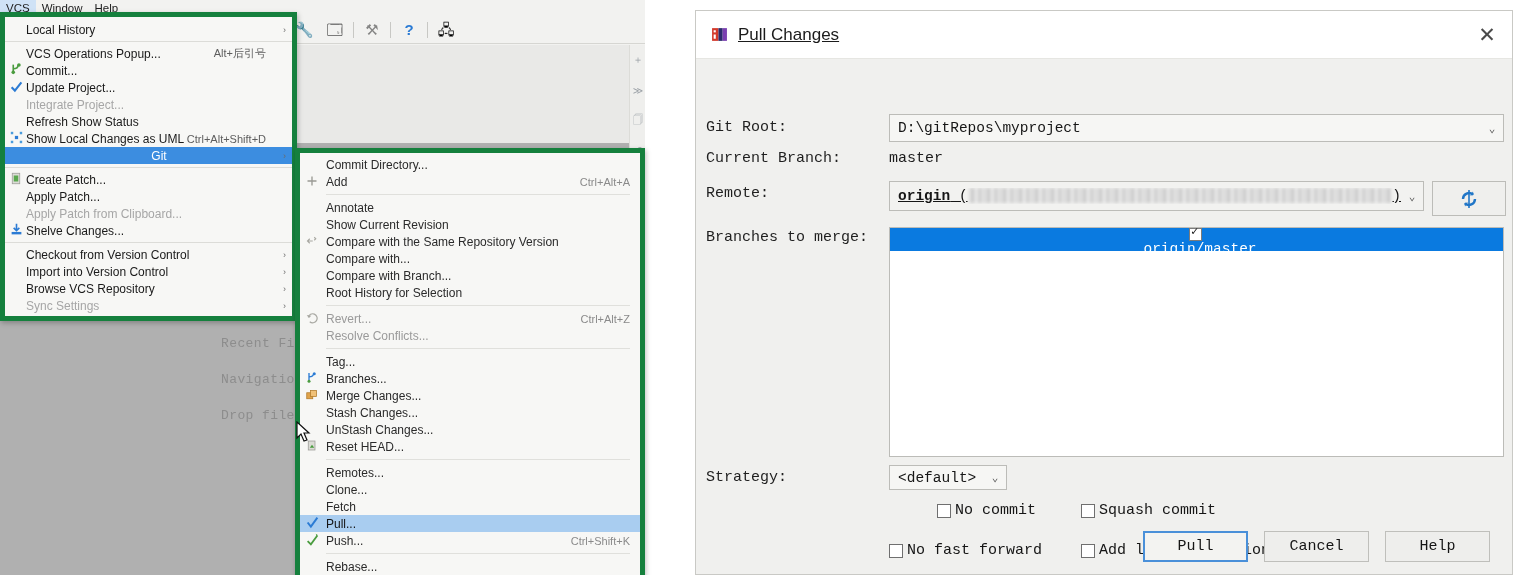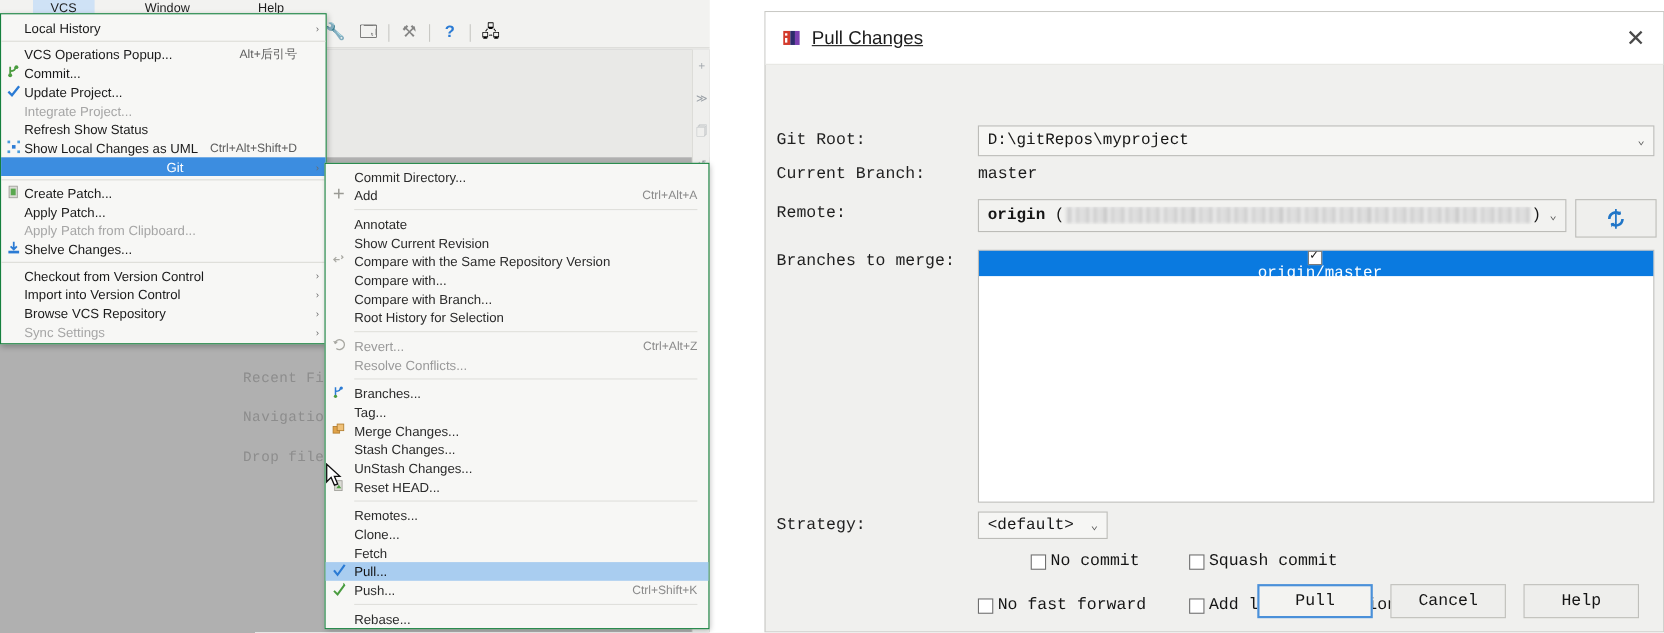--- a/index.html
+++ b/index.html
@@ -15,38 +15,38 @@
   .ide-bg { position: absolute; left: 0; top: 0; width: 645px; height: 575px; background: #f2f2f0; }
   .ide-canvas { position: absolute; left: 0; top: 45px; width: 645px; height: 530px; background: #b0b0b0; }
   .ide-canvas-top { position:absolute; left:0; top:45px; width:645px; height:98px; background:#e9e9e7; }
   .ide-toolbar { position: absolute; left: 290px; top: 16px; width: 355px; height: 28px;
      background: #f2f2f0; border-bottom: 1px solid #d6d6d2; display: flex; align-items: center; gap: 0px; }
   .tb-ico { width: 30px; height: 26px; display: flex; align-items: center; justify-content: center;
      font-size: 15px; line-height: 1; }
   .tb-sep { width: 1px; height: 16px; background: #c8c8c4; margin: 0 3px; }
   .menubar { position: absolute; left: 0; top: 0; width: 645px; height: 16px; background: #f2f2f0;
      display: flex; align-items: center; font-size: 11.5px; color: #1c1c1c; }
-  .menubar .mi { padding: 0 16px; height: 16px; line-height: 16px; margin-left: 30px; }
+  .menubar .mi { padding: 0 6px; height: 16px; line-height: 16px; }
   .menubar .mi.sel { background: #cfe2f6; }
 
   .ghost { position: absolute; color: #8d8d8d; font-family: "Liberation Mono", monospace;
      font-size: 13px; letter-spacing: .4px; white-space: nowrap; }
   .gh1 { left: 221px; top: 336px; }
   .gh2 { left: 221px; top: 372px; }
   .gh3 { left: 221px; top: 408px; }
 
   .right-strip { position: absolute; left: 629px; top: 45px; width: 16px; height: 530px;
      background: #efefed; border-left: 1px solid #dcdcd8; }
   .strip-ico { width: 16px; height: 30px; display:flex; align-items:center; justify-content:center;
      font-size: 10px; color: #9aa0a6; }
   .caret-bg { position:absolute; left: 629px; top: 425px; width: 3px; height: 16px; background:#111; }
 
   
   .menu {
-    position: absolute; background: #f7f7f5; border: 1px solid #15803d;
+    position: absolute; background: #f7f7f5; border: 5px solid #15803d;
     box-shadow: 1px 2px 5px rgba(0,0,0,.25); font-size: 12px; color: #1a1a1a;
   }
   .vcs-menu { left: 0px; top: 12px; width: 297px; padding: 4px 0 2px 0; }
   .mrow { position: relative; height: 17px; display: flex; align-items: center; white-space: nowrap; }
   .mrow .ic { position: absolute; left: 3px; width: 16px; text-align: center; font-size: 11px; line-height: 1; }
   .mrow .lbl { margin-left: 21px; font-size: 12px; }
   .mrow .sc { position: absolute; right: 26px; font-size: 11px; color: #5d5d5d; }
   .mrow .arr { position: absolute; right: 6px; font-size: 9px; color: #6a6a6a; }
   .mrow.disabled .lbl { color: #a6a6a6; }
   .mrow.hl { background: #3c8de0; justify-content: center; }
@@ -281,30 +281,30 @@
             <path d="M1 4l3 4 3-3z" fill="#a8a8a2"></path>
           </svg></span>
         <span class="lbl">Revert...</span>
         <span class="sc">Ctrl+Alt+Z</span>
       </div>
       <div class="grow dim">
         <span class="lbl">Resolve Conflicts...</span>
       </div>
       <div class="gsep"></div>
       <div class="grow">
+        <span class="lbl">Tag...</span>
+      </div>
+      <div class="grow">
         <span class="ic"><svg width="12" height="13" viewBox="0 0 16 16">
             <path d="M4 2v10" stroke="#2b7bd4" stroke-width="1.8" fill="none"></path>
             <path d="M4 7c4 0 6-1 6-4" stroke="#2b7bd4" stroke-width="1.8" fill="none"></path>
             <circle cx="4" cy="13" r="2" fill="#4a9c3f"></circle>
             <circle cx="11" cy="3" r="2" fill="#2b7bd4"></circle>
           </svg></span>
         <span class="lbl">Branches...</span>
-      </div>
-      <div class="grow">
-        <span class="lbl">Tag...</span>
       </div>
       <div class="grow">
         <span class="ic"><svg width="12" height="12" viewBox="0 0 16 16">
             <rect x="1" y="5" width="8" height="8" fill="#e0a34a" stroke="#b07a2a"></rect>
             <rect x="6" y="2" width="8" height="8" fill="#f0c178" stroke="#b07a2a"></rect>
           </svg></span>
         <span class="lbl">Merge Changes...</span>
       </div>
       <div class="grow">
         <span class="lbl">Stash Changes...</span>
@@ -375,21 +375,21 @@
       <div class="combo" style="left:193px; top:55px; width:615px; height:28px;">
         <span class="val">D:\gitRepos\myproject</span>
         <span class="cv">⌄</span>
       </div>
 
       <div class="flabel" style="top:91px;">Current Branch:</div>
       <div style="position:absolute; left:193px; top:91px; font-family:'Liberation Mono',monospace; font-size:15px; color:#1b1b1b;">master</div>
 
       <div class="flabel" style="top:126px;">Remote:</div>
       <div class="combo" style="left:193px; top:122px; width:535px; height:30px; background:#f2f2f0;">
-        <span class="val" style="font-weight:bold; display:flex; align-items:flex-start;">
+        <span class="val" style="font-weight:bold; display:flex; align-items:flex-start;text-decoration:underline;">
           <span>origin</span>
           <span style="font-weight:normal;">&nbsp;(</span>
           <span class="blurbox" style="width:430px;"></span>
           <span style="font-weight:normal;">)</span>
         </span>
         <span class="cv">⌄</span>
       </div>
       <div class="refresh-btn">
         <svg width="24" height="24" viewBox="0 0 24 24">
           <path d="M6 12a6 6 0 0 1 10-4.4" fill="none" stroke="#2176c7" stroke-width="2.4"></path>

